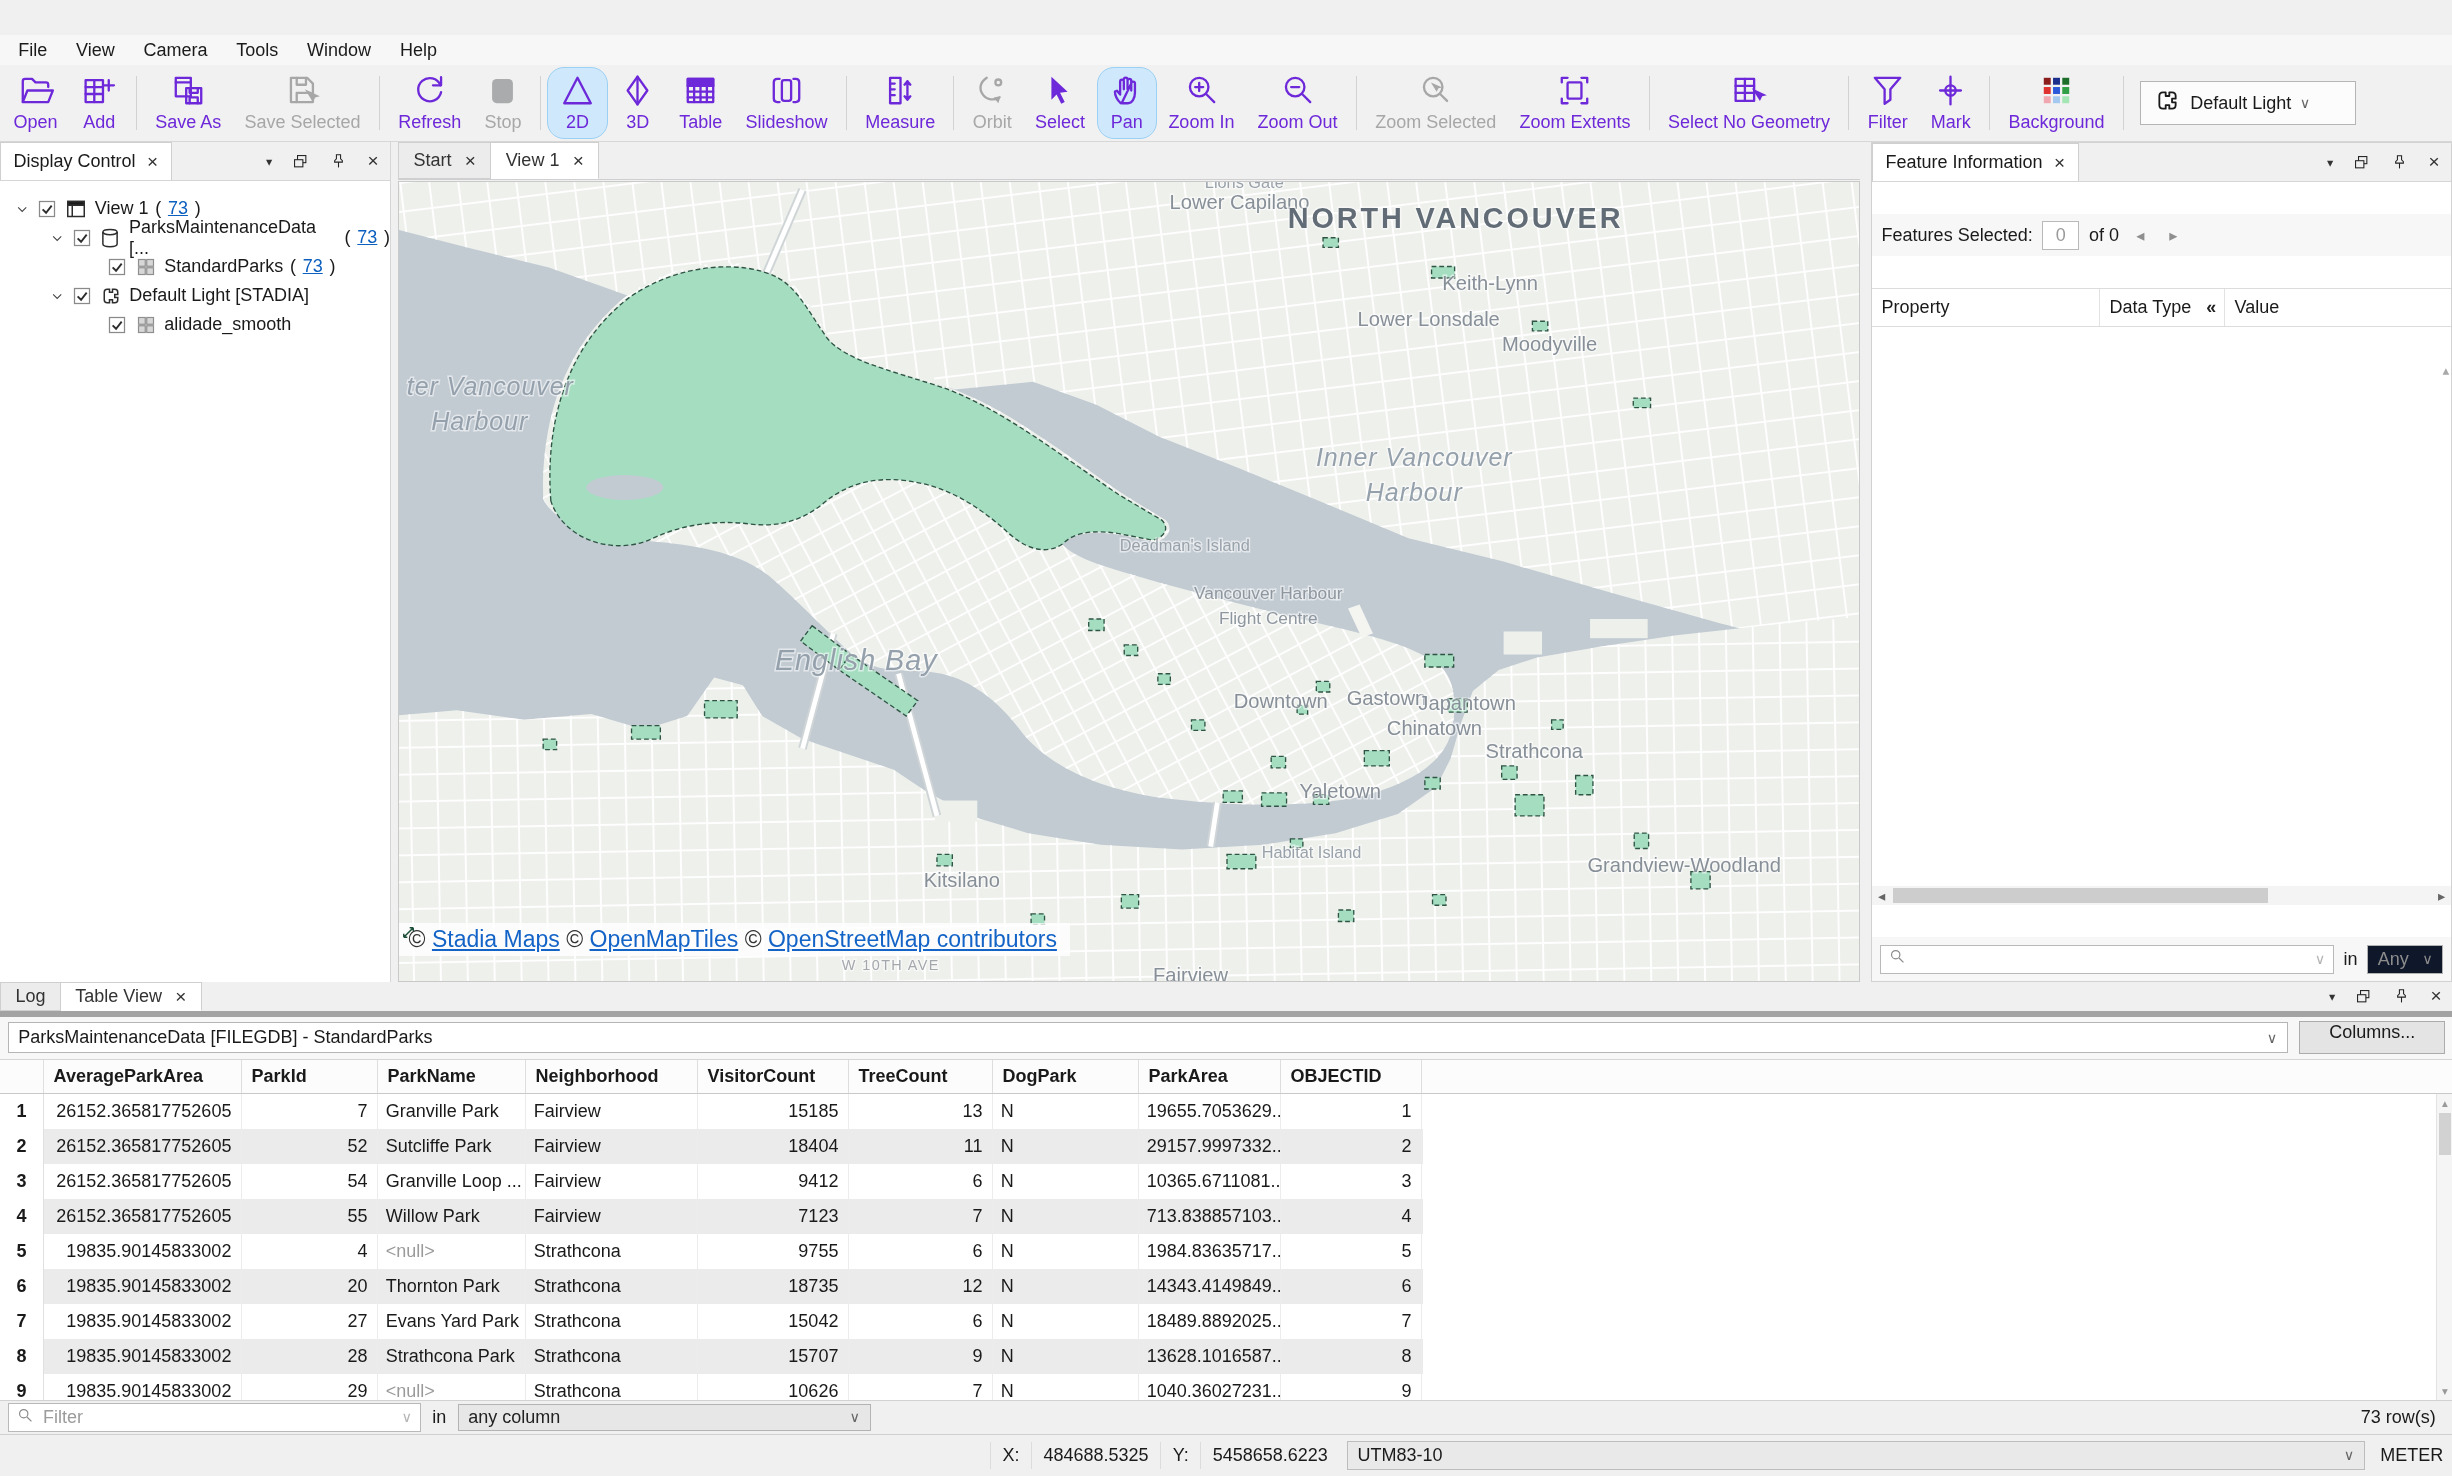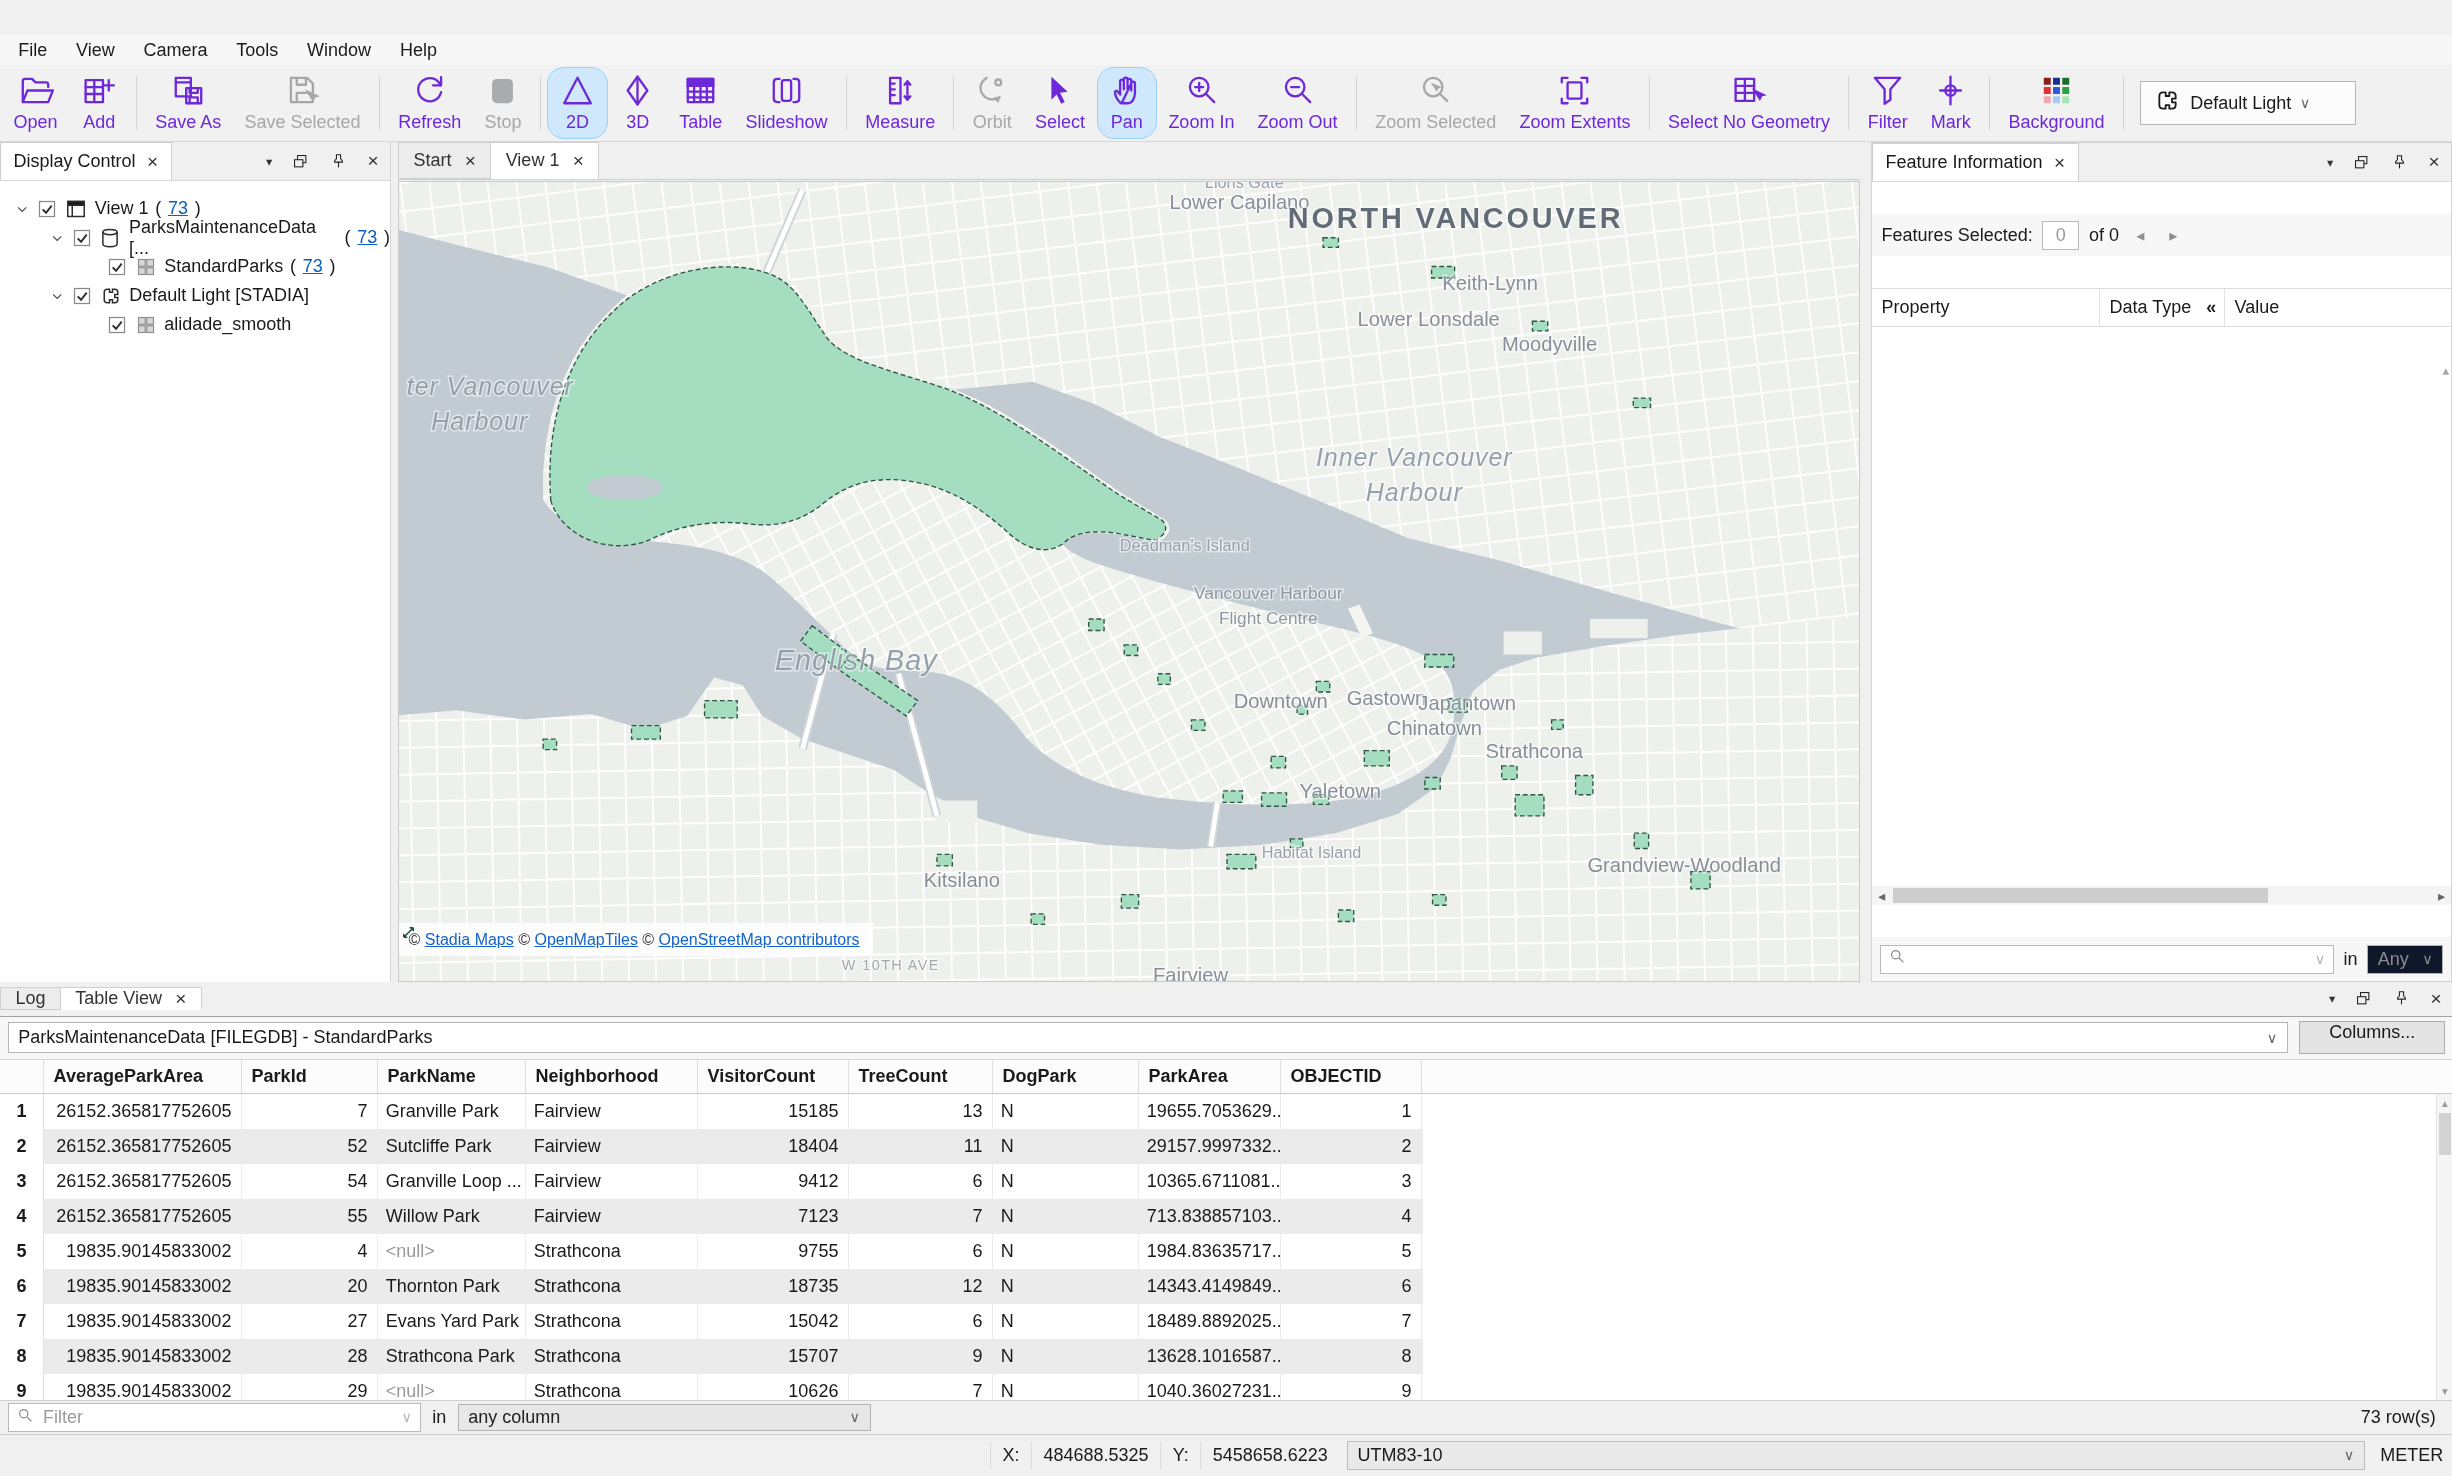--- a/index.html
+++ b/index.html
@@ -48,21 +48,21 @@
   .tree-icon svg{width:24px;height:24px;display:block;stroke:#2d2d2d;fill:none;stroke-width:2;}
   a.count-link{color:var(--link,#0b5fbf);text-decoration:underline;}
   
   #center-tabs{position:absolute;left:398px;top:142px;width:1462px;height:38px;background:#f0f0f0;border-bottom:1px solid #cfcfcf;display:flex;box-sizing:border-box;}
   .vtab{padding:0 14.4px;display:flex;align-items:center;gap:13.4px;border:1px solid #cfcfcf;border-left:none;background:#ececec;color:#333;}
   .vtab:first-child{border-left:1px solid #cfcfcf;}
   .vtab.active{background:#fff;border-bottom:1px solid #fff;}
   #map{position:absolute;left:398px;top:181px;width:1462px;height:801px;background:#c2cbd2;overflow:hidden;border:1px solid #c9c9c9;box-sizing:border-box;}
   #map svg{position:absolute;left:0;top:0;}
   #attribution{position:absolute;left:0;bottom:25px;height:33px;background:rgba(255,255,255,.78);display:flex;align-items:center;
-               padding:0 9.6px;gap:3.8px;font-size:16px;color:#333;}
+               padding:0 9.6px;gap:3.8px;font-size:23px;color:#333;}
   #attribution a{color:#1464c8;}
   #attr-expand svg{width:19px;height:19px;stroke:#1c4d38;stroke-width:2.4;fill:none;}
   .lbl-city{font-size:30px;letter-spacing:3px;fill:#616c77;font-weight:bold;}
   .lbl-md{font-size:21px;fill:#878f98;}
   .lbl-sm{font-size:17px;fill:#99a2ab;}
   .lbl-sm2{font-size:18px;fill:#8e979f;}
   .lbl-water{font-size:26px;font-style:italic;fill:#94a0ab;letter-spacing:1px;}
   .lbl-water-lg{font-size:30px;font-style:italic;fill:#94a0ab;letter-spacing:1px;}
   .lbl-st{font-size:15px;fill:#a4a8ad;letter-spacing:1.5px;}
   #map-labels text{text-anchor:middle;paint-order:stroke;stroke:#ffffff;stroke-width:3px;stroke-opacity:.55;}
@@ -81,21 +81,21 @@
   #fi-thumb{position:absolute;left:21px;top:1.9px;height:15.4px;width:375px;background:#cdcdcd;}
   #fi-search-row{height:44px;display:flex;align-items:center;padding:0 7.7px;gap:9.6px;background:#f7f7f7;}
   .combo{display:flex;align-items:center;background:#fff;border:1px solid #b9b9b9;height:29px;padding:0 7.7px;box-sizing:border-box;gap:7.7px;}
   .combo .mag svg{width:19px;height:19px;stroke:#8a8a8a;stroke-width:2;fill:none;}
   .combo .caret{margin-left:auto;color:#b5b5b5;}
   #fi-search{flex:1;}
   .gray-select{display:flex;align-items:center;background:#0f172a;border:1px solid #b2b2b2;height:29px;padding:0 9.6px;box-sizing:border-box;color:#8c8c8c;}
   .gray-select .caret{margin-left:13.4px;color:#8c8c8c;}
   
   #bottom-panel{position:absolute;left:0;top:982px;width:100%;height:452px;background:#fff;display:flex;flex-direction:column;}
-  #bottom-tabs{height:35px;background:#f0f0f0;border-bottom:1px solid #a3a3a3;display:flex;box-sizing:border-box;align-items:center;}
+  #bottom-tabs{height:35px;background:#f0f0f0;border-bottom:6px solid #a3a3a3;display:flex;box-sizing:border-box;}
   #bottom-tabs .panel-icons{gap:19px;}
   #ft-row{height:42px;display:flex;align-items:center;gap:11.5px;padding:0 7.7px;background:#f7f7f7;}
   #ft-combo{flex:1;display:flex;align-items:center;height:31px;background:#fff;border:1px solid #b5b5b5;padding:0 9.6px;box-sizing:border-box;}
   #ft-combo .caret{margin-left:auto;}
   #columns-btn{width:144px;height:31px;background:#e4e4e4;border:1px solid #acacac;display:flex;align-items:flex-start;justify-content:center;}
   #thead{height:35px;display:flex;border-top:1px solid #d5d5d5;border-bottom:1px solid #c9c9c9;background:#fcfcfc;box-sizing:border-box;}
   .th{font-weight:bold;line-height:33px;padding-left:9.6px;box-sizing:border-box;border-right:1px solid #dedede;}
   #rows-wrap{height:307px;overflow:hidden;position:relative;}
   .tr{display:flex;height:35px;width:1423px;}
   .tr.even{background:#ebebeb;}

